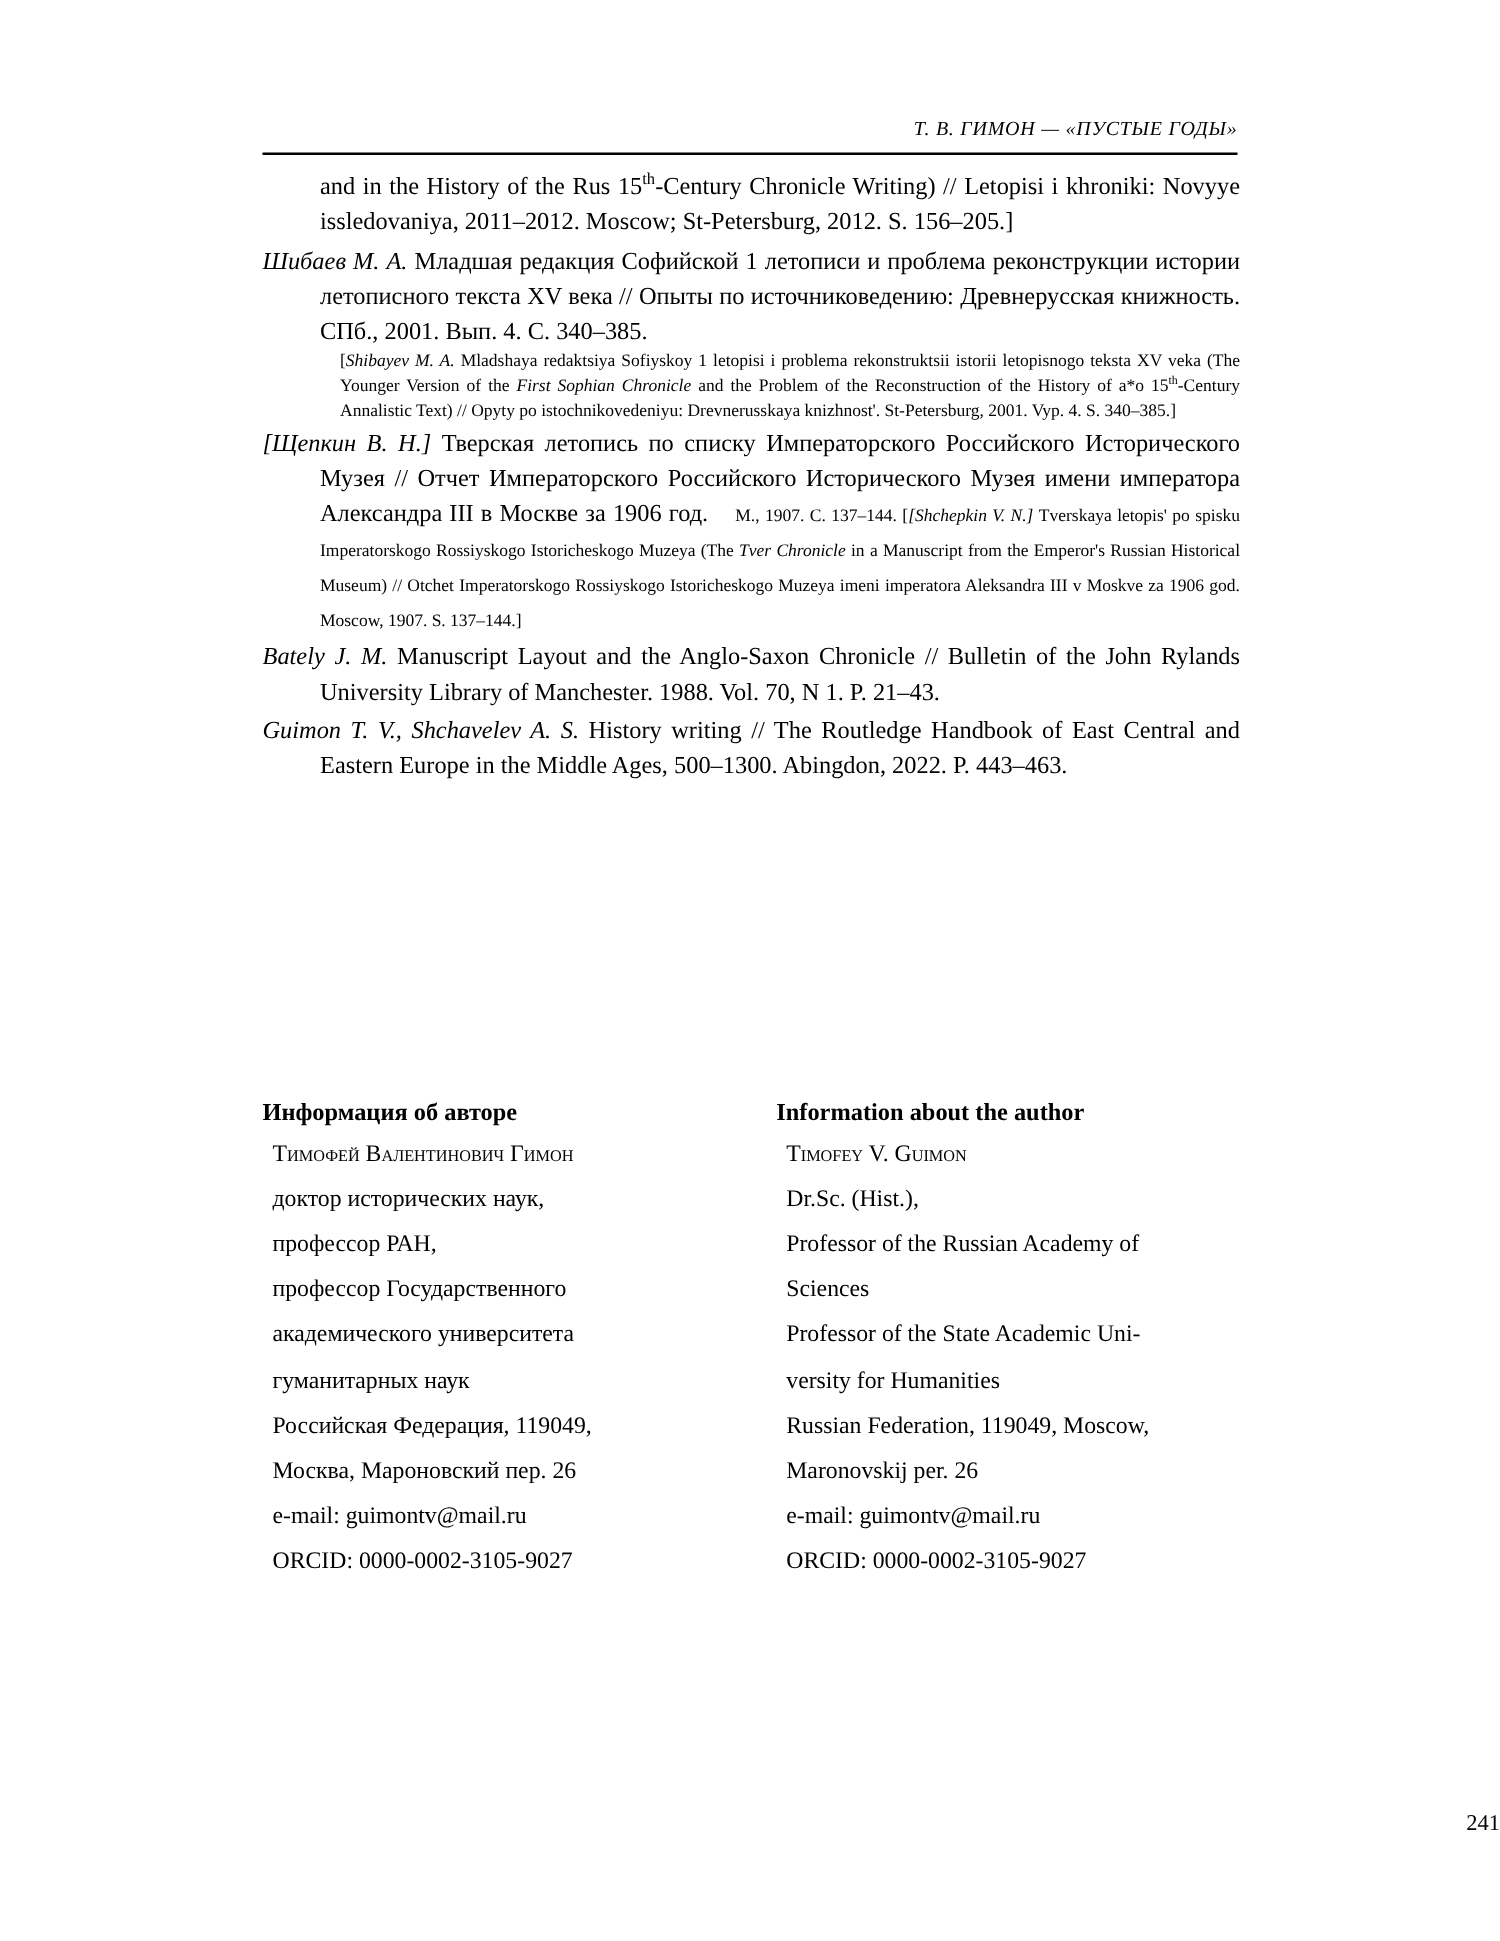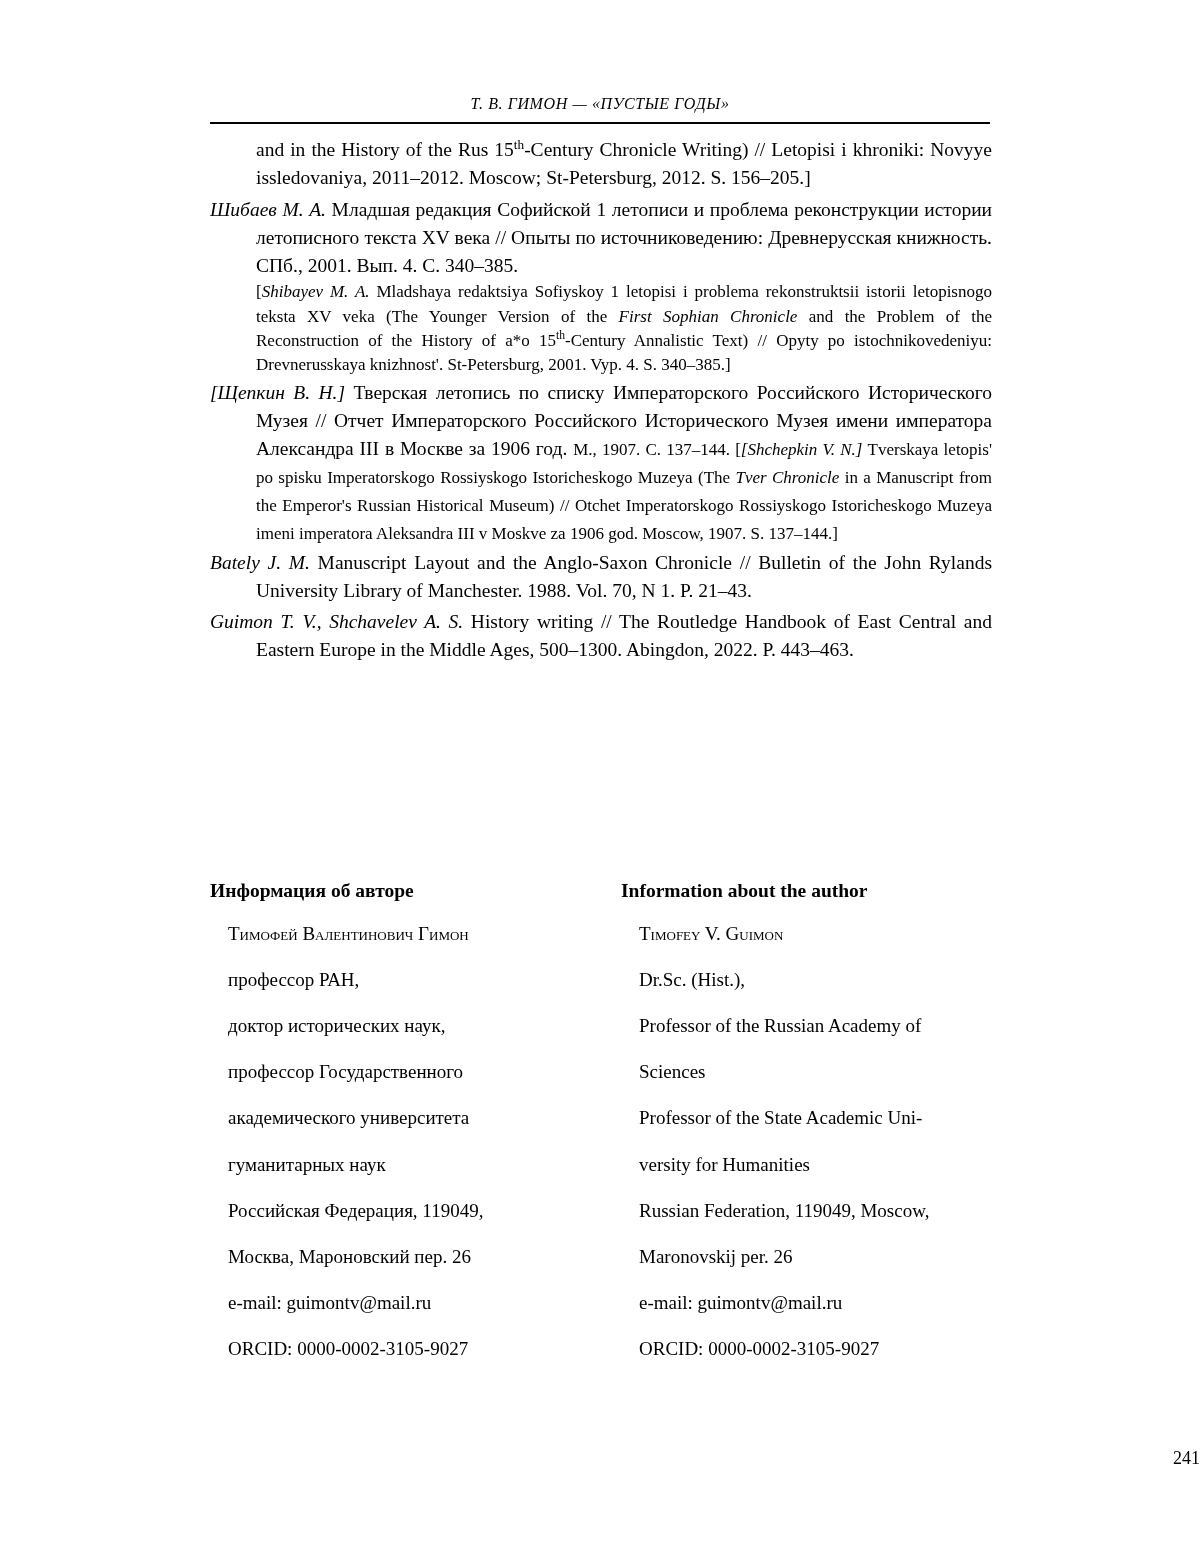--- a/index.html
+++ b/index.html
@@ -19,21 +19,21 @@
     width: 1200px;
     height: 1553px;
     box-sizing: border-box;
     padding: 0;
   }
   .running-head {
     position: absolute;
     top: 95px;
     left: 210px;
     width: 780px;
-    text-align: center;
+    text-align: right;
     font-family: "Liberation Serif", serif;
     font-style: italic;
     font-size: 16px;
     letter-spacing: 0.6px;
   }
   .rule {
     position: absolute;
     top: 122px;
     left: 210px;
     width: 780px;
@@ -56,22 +56,23 @@
   }
   .bib-entry .hang {
     margin-left: -46px;
   }
   .bib-entry.first {
     padding-left: 46px;
     margin-bottom: 4px;
   }
   .it { font-style: italic; }
   .translit {
-    font-size: 17px;
+    font-size: 14px;
     line-height: 1.42;
+    margin-left: 16px;
   }
   sup { font-size: 0.68em; vertical-align: super; line-height: 0; }
 
   .author-info {
     position: absolute;
     top: 880px;
     left: 210px;
     width: 782px;
     display: flex;
     gap: 0px;
@@ -86,21 +87,21 @@
     font-size: 19.5px;
     font-weight: bold;
     font-family: "Liberation Serif", serif;
   }
   .col .name {
     font-variant: small-caps;
     font-size: 19px;
     line-height: 1.48;
   }
   .col p {
-    margin: 18px;
+    margin: 8px;
     font-size: 19px;
     line-height: 1.48;
   }
   .page-number {
     position: absolute;
     top: 1448px;
     left: 0;
     width: 1200px;
     text-align: right;
     font-size: 18px;
@@ -143,22 +144,22 @@
       <span>History writing // The Routledge Handbook of East Central and Eastern Europe in the Middle Ages, 500–1300. Abingdon, 2022. P. 443–463.</span>
     </div>
 
   </div>
 
   <div class="author-info">
 
     <div class="col left">
       <h3>Информация об авторе</h3>
       <p class="name">Тимофей Валентинович Гимон</p>
+      <p>доктор исторических наук,</p>
       <p>профессор РАН,</p>
-      <p>доктор исторических наук,</p>
       <p>профессор Государственного</p>
       <p>академического университета</p>
       <p>гуманитарных наук</p>
       <p>Российская Федерация, 119049,</p>
       <p>Москва, Мароновский пер. 26</p>
       <p>e-mail: guimontv@mail.ru</p>
       <p>ORCID: 0000-0002-3105-9027</p>
     </div>
 
     <div class="col right">

